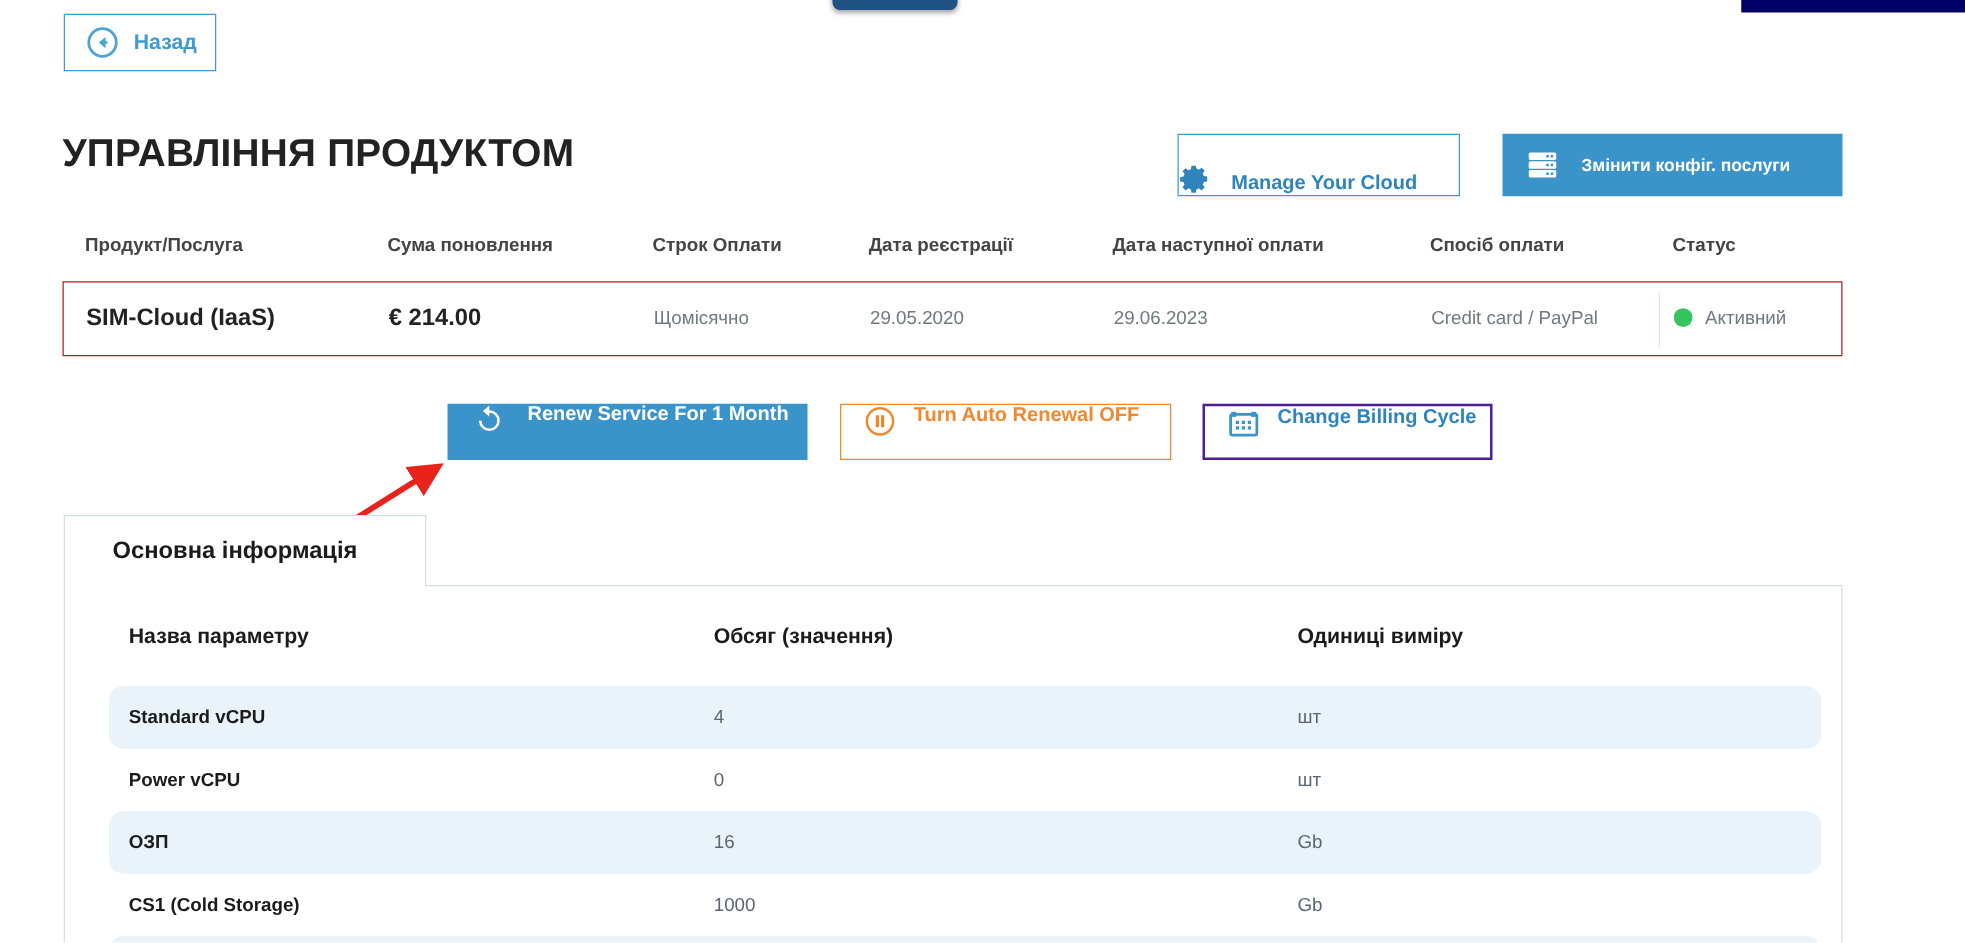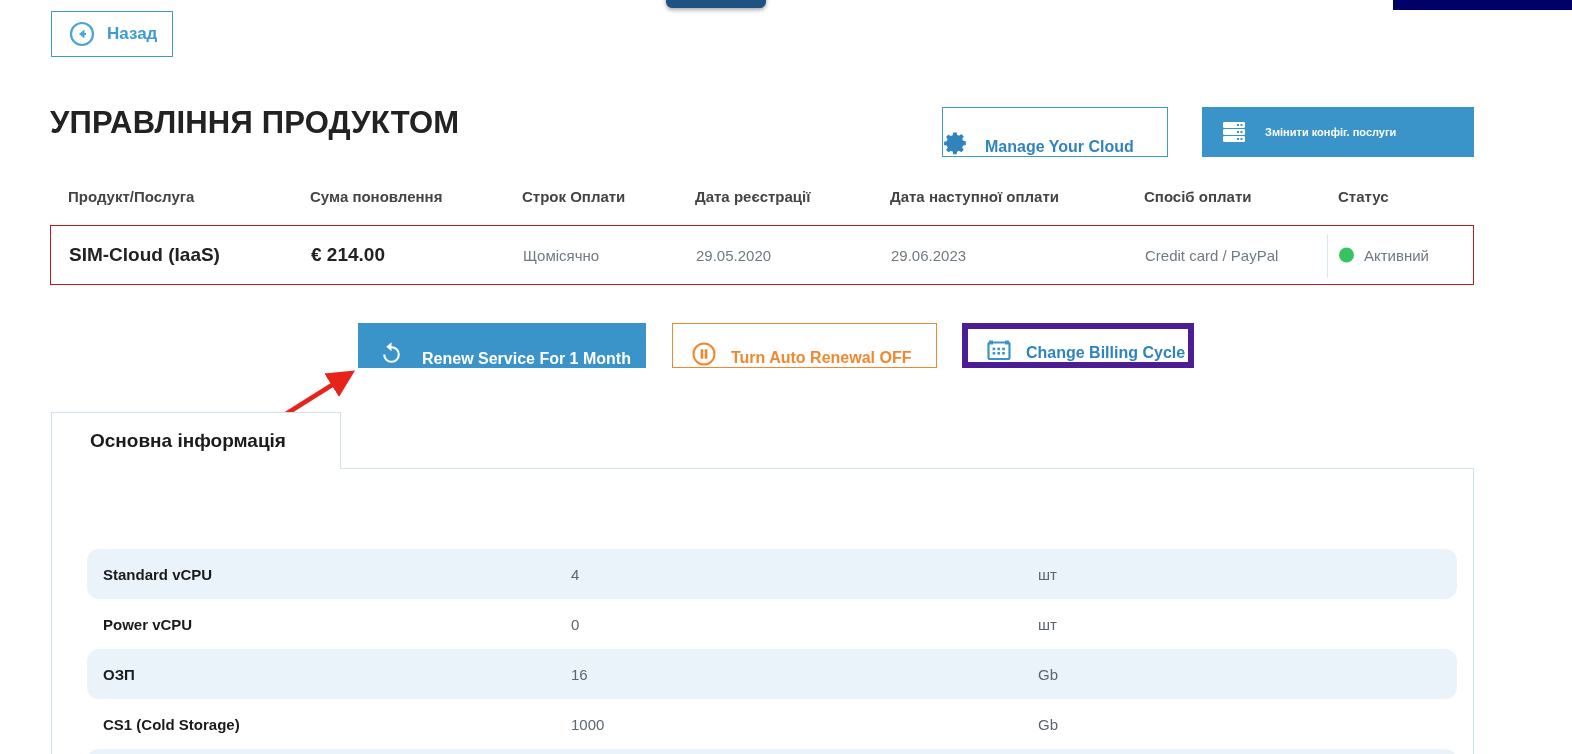--- a/index.html
+++ b/index.html
@@ -54,21 +54,21 @@
   }
   .manage-btn .label{color:#2f84bd;font-size:16px;font-weight:bold;}
 
   .config-btn{
     position:absolute;left:1202px;top:107px;
     width:272px;height:50px;
     background:#3a93c9;border:none;box-sizing:border-box;
     display:flex;align-items:center;gap:17px;padding-left:18px;
     cursor:pointer;
   }
-  .config-btn .label{color:#fff;font-size:11px;font-weight:bold;}
+  .config-btn .label{color:#fff;font-size:14px;font-weight:bold;}
 
   
   .prod-head{
     position:absolute;left:50px;top:188px;width:1424px;height:36px;
   }
   .prod-head .th{
     position:absolute;top:0;
     font-size:15px;font-weight:bold;color:#444;white-space:nowrap;
   }
   .prod-row{
@@ -84,30 +84,30 @@
     display:inline-block;width:15px;height:15px;border-radius:50%;
     background:#35c45f;vertical-align:-2px;margin-right:10px;
   }
   .vsep{
     position:absolute;top:8px;width:1px;height:44px;background:#d8e6ee;
   }
 
   
   .act{
     position:absolute;top:323px;height:45px;box-sizing:border-box;
-    display:flex;align-items:flex-end;cursor:pointer;
+    display:flex;align-items:flex-start;cursor:pointer;
   }
   .act .label{font-size:16px;font-weight:bold;white-space:nowrap;}
   .act-renew{left:358px;width:288px;background:#3a93c9;border:none;
     gap:17px;padding-left:20px;}
   .act-renew .label{color:#fff;}
   .act-auto{left:672px;width:265px;background:#fff;border:1px solid #f0882f;
     gap:14px;padding-left:18px;}
   .act-auto .label{color:#f0882f;}
-  .act-cycle{left:962px;width:232px;background:#fff;border:6px solid #4c1d95;
+  .act-cycle{left:962px;width:232px;background:#fff;border:2px solid #4c1d95;
     gap:14px;padding-left:18px;}
   .act-cycle .label{color:#2f84bd;}
 
   
   .arrow-annot{position:absolute;left:240px;top:355px;width:140px;height:90px;
     pointer-events:none;}
 
   
   .tab{
     position:absolute;left:51px;top:412px;width:290px;height:57px;
@@ -263,20 +263,25 @@
   </defs>
   <line x1="22" y1="74" x2="108" y2="20" stroke="#e8231b" stroke-width="4.6" marker-end="url(#ahead)"></line>
 </svg>
 
 <div class="tab">
   <span class="label">Основна інформація</span>
 </div>
 <div class="panel-mask"></div>
 
 <div class="panel">
+  <div class="param-head">
+    <div class="th" style="left:16px">Назва параметру</div>
+    <div class="th" style="left:484px">Обсяг (значення)</div>
+    <div class="th" style="left:951px">Одиниці виміру</div>
+  </div>
 
   <div class="param-row alt" style="top:80px">
     <div class="c0">Standard vCPU</div>
     <div class="c1">4</div>
     <div class="c2">шт</div>
   </div>
   <div class="param-row" style="top:130px">
     <div class="c0">Power vCPU</div>
     <div class="c1">0</div>
     <div class="c2">шт</div>

